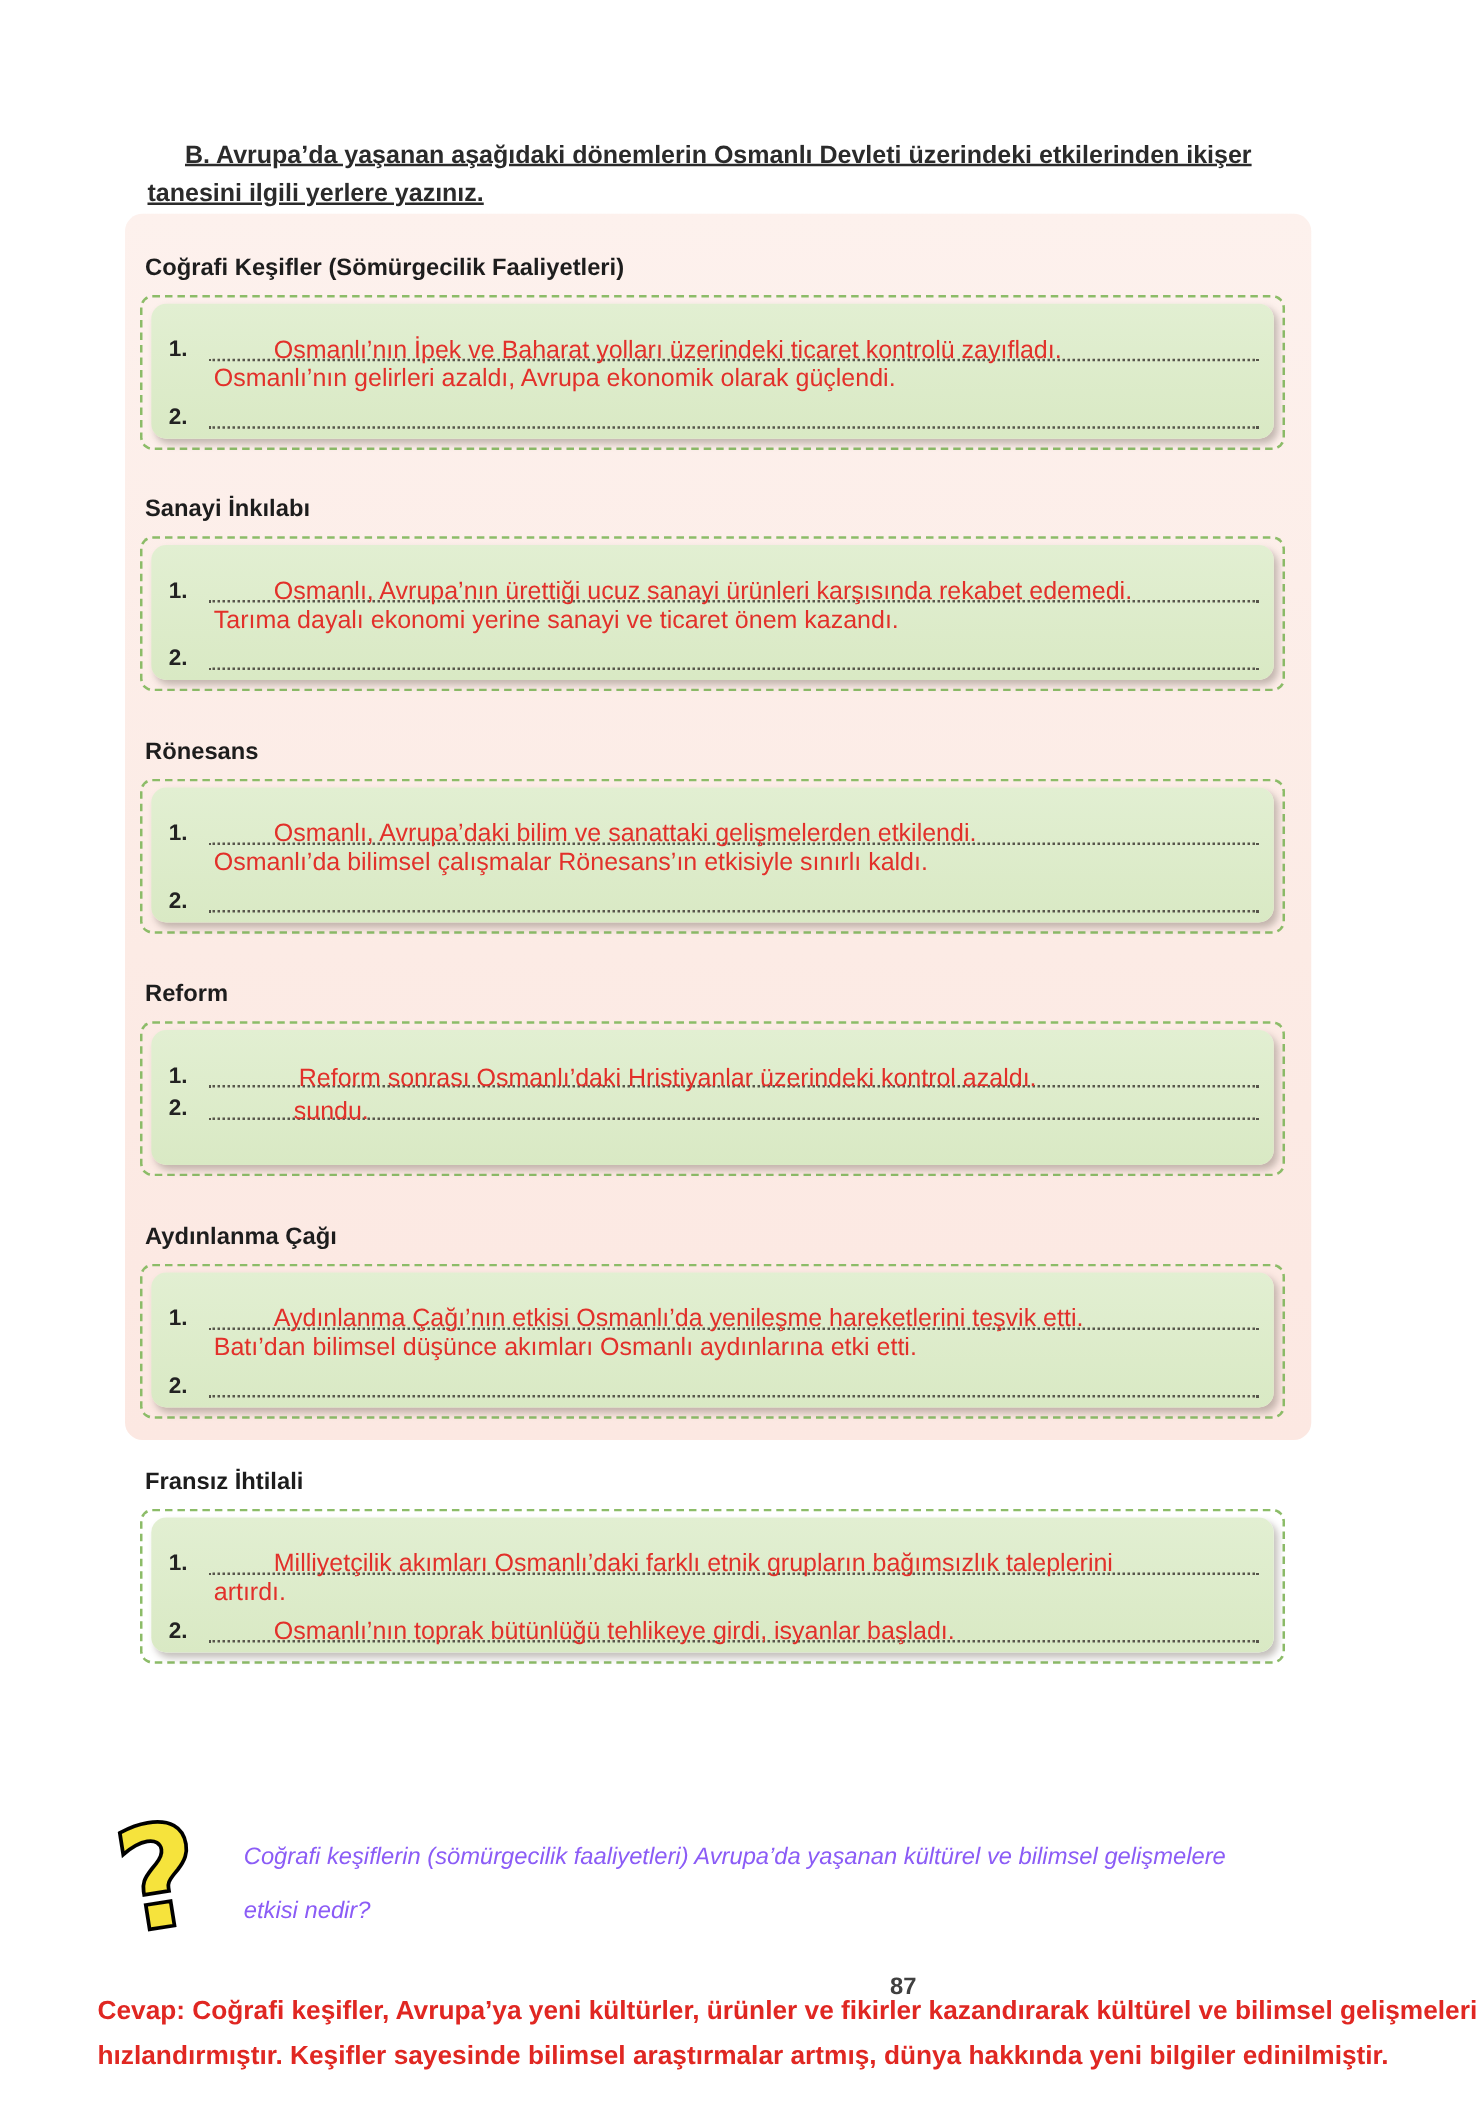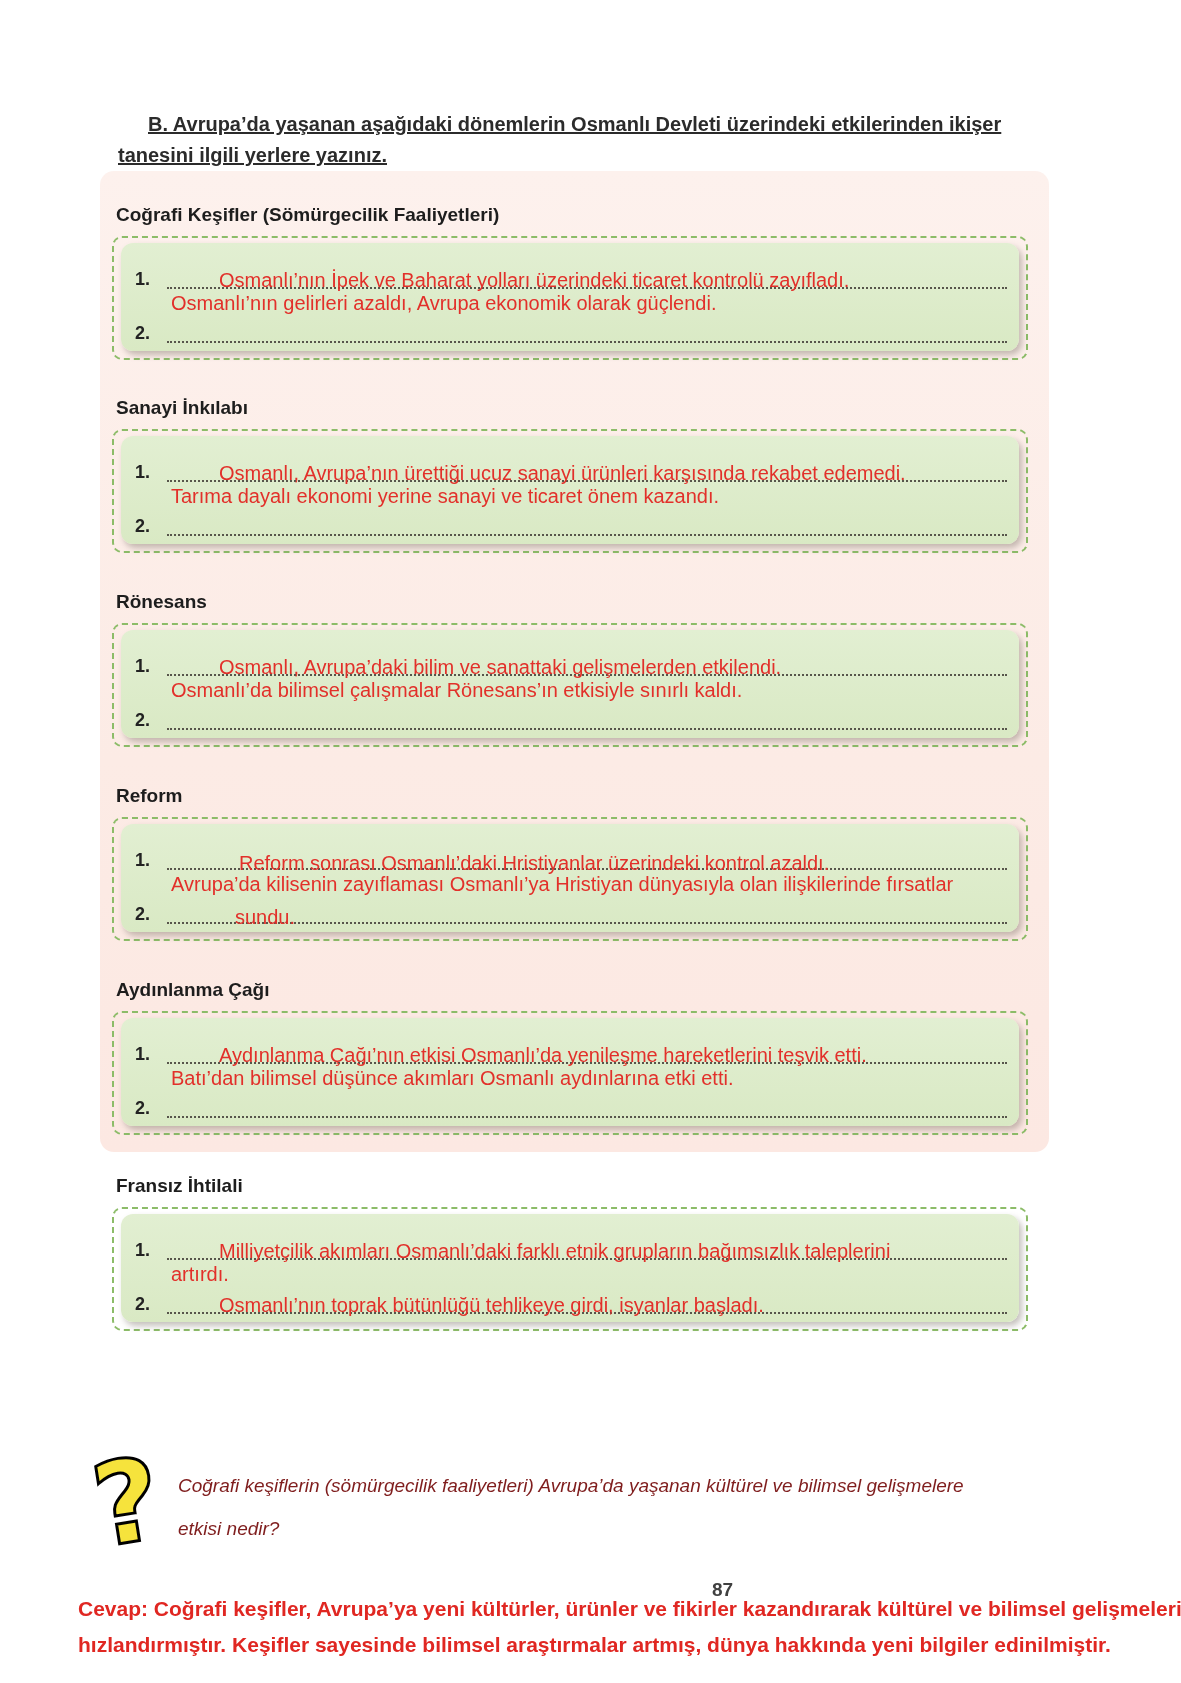--- a/index.html
+++ b/index.html
@@ -44,22 +44,22 @@
           font-size:20px; white-space:nowrap; display:flex; align-items:center; }
 
   
   .sec4 .ans { left:24px; bottom:-7px; }
   .sec4 .row2 .ans { left:20px; }
 
   
   .qmark { position:absolute; left:94px; top:1438px; font-size:114px; line-height:130px;
            font-weight:bold; font-family:"DejaVu Sans",sans-serif; color:#f6e33c;
            -webkit-text-stroke:3px #000; transform:rotate(-9deg); }
-  .qtext { position:absolute; left:178px; top:1464px; font-size:19px; font-style:italic;
-           color:#7f1d1d; line-height:43px; }
+  .qtext { position:absolute; left:195px; top:1464px; font-size:19px; font-style:italic;
+           color:#8b5cf6; line-height:43px; }
   .qtext span { display:block; white-space:nowrap; }
   .cevap { position:absolute; left:78px; top:1543px; font-size:21px; font-weight:600;
            color:#e02722; line-height:36px;margin-top:48px; }
   .cevap span { display:block; white-space:nowrap; }
   .pagenum { position:absolute; left:712px; top:1579px; font-size:19px; font-weight:bold;
              color:#404040; z-index:5; }
 </style>
 </head>
 <body>
 
@@ -138,21 +138,20 @@
     <div class="section sec4">
       <div class="sec-title">Reform</div>
       <div class="dashed">
         <div class="fill">
           <div class="row">
             <span class="num">1.</span>
             <span class="dotline">
               <span class="ans">Reform sonrası Osmanlı’daki Hristiyanlar üzerindeki kontrol azaldı.</span>
             </span>
           </div>
-          <div class="cont">Avrupa’da kilisenin zayıflaması Osmanlı’ya Hristiyan dünyasıyla olan ilişkilerinde fırsatlar</div>
           <div class="row row2">
             <span class="num">2.</span>
             <span class="dotline">
               <span class="ans">sundu.</span>
             </span>
           </div>
         </div>
       </div>
     </div>
 

